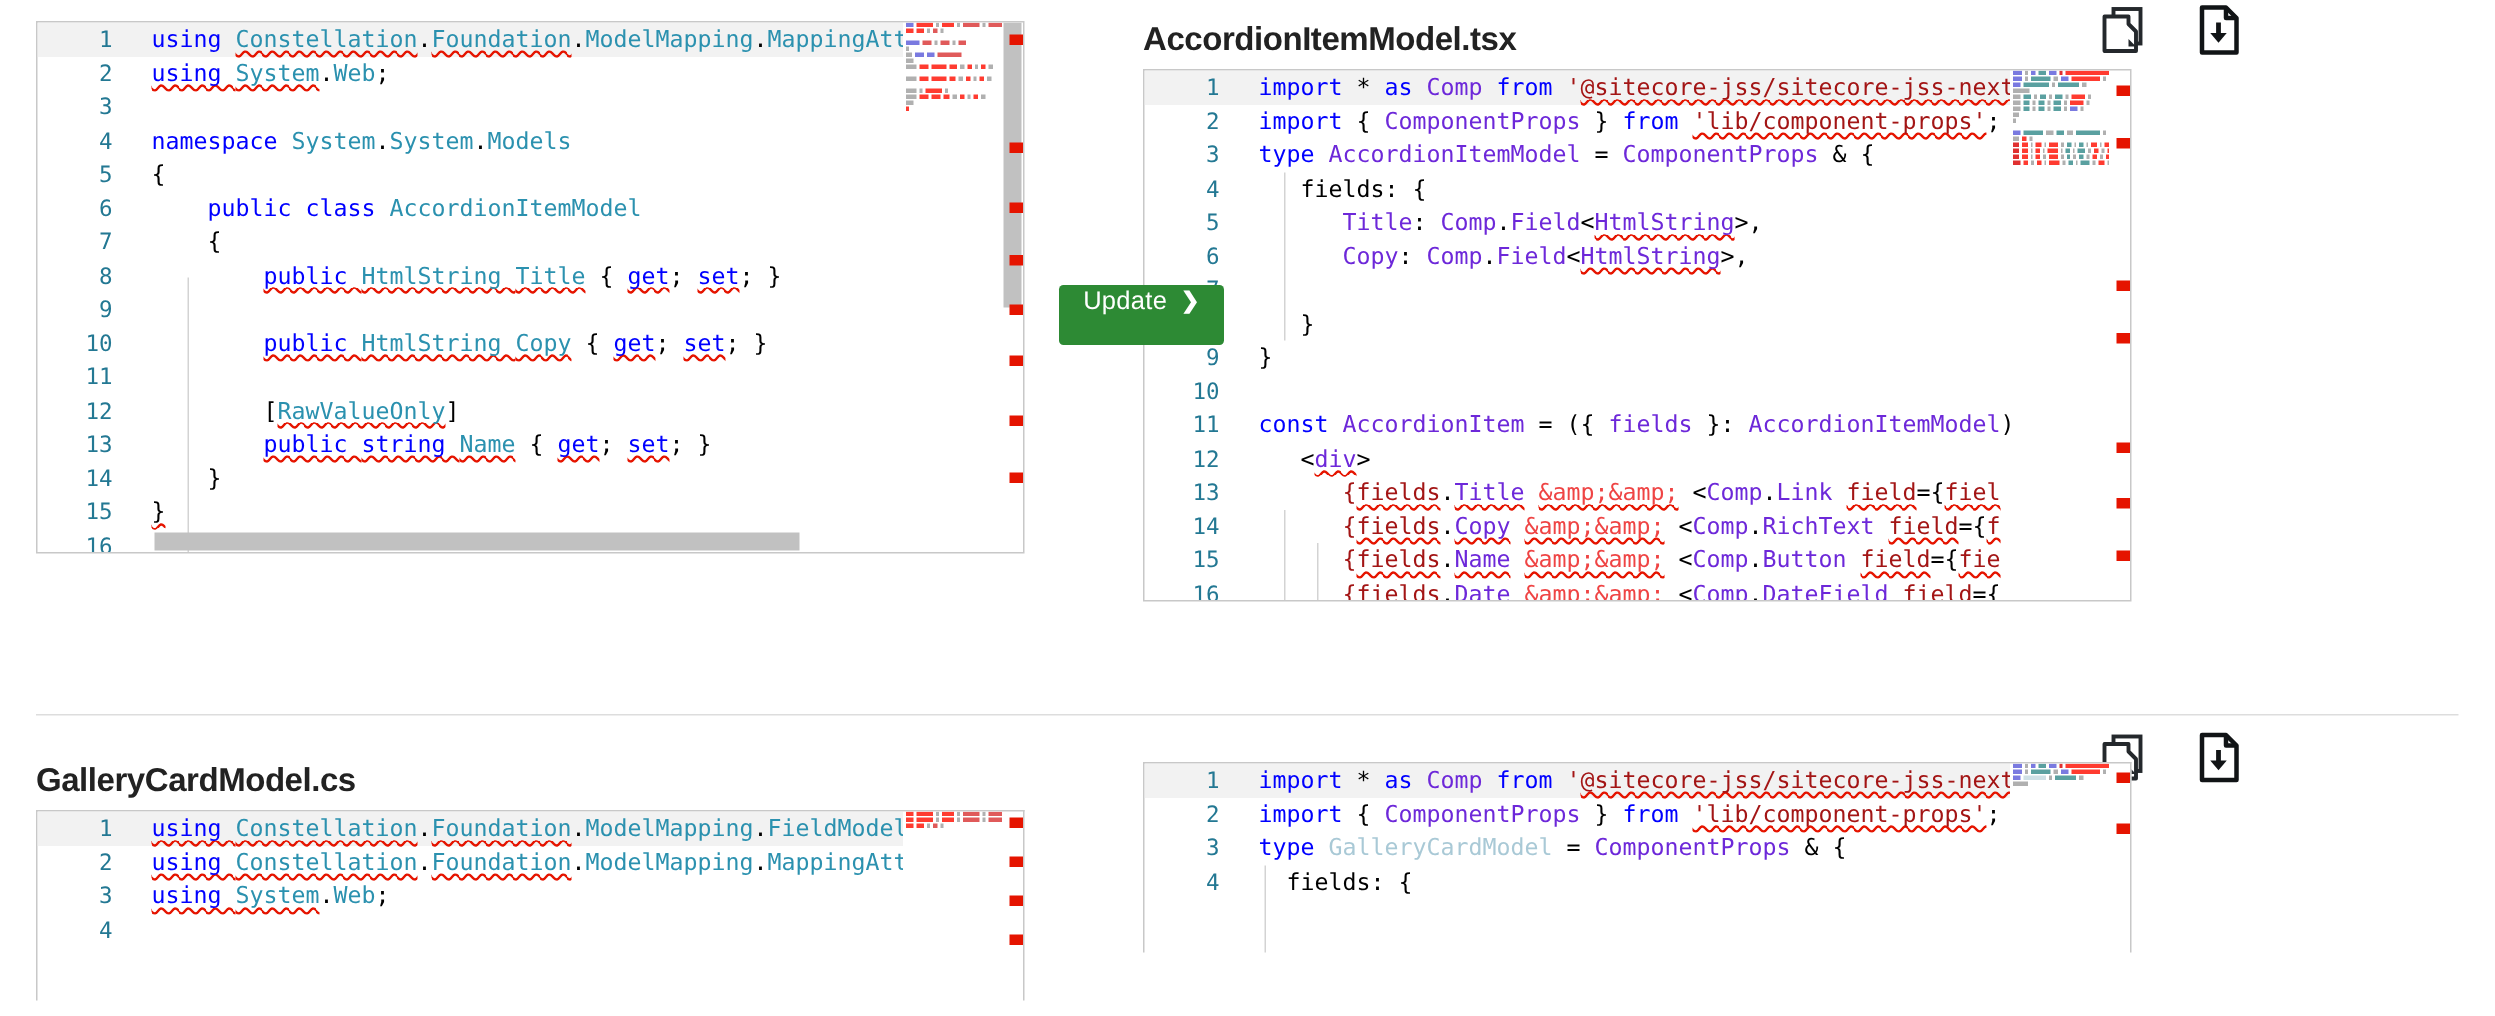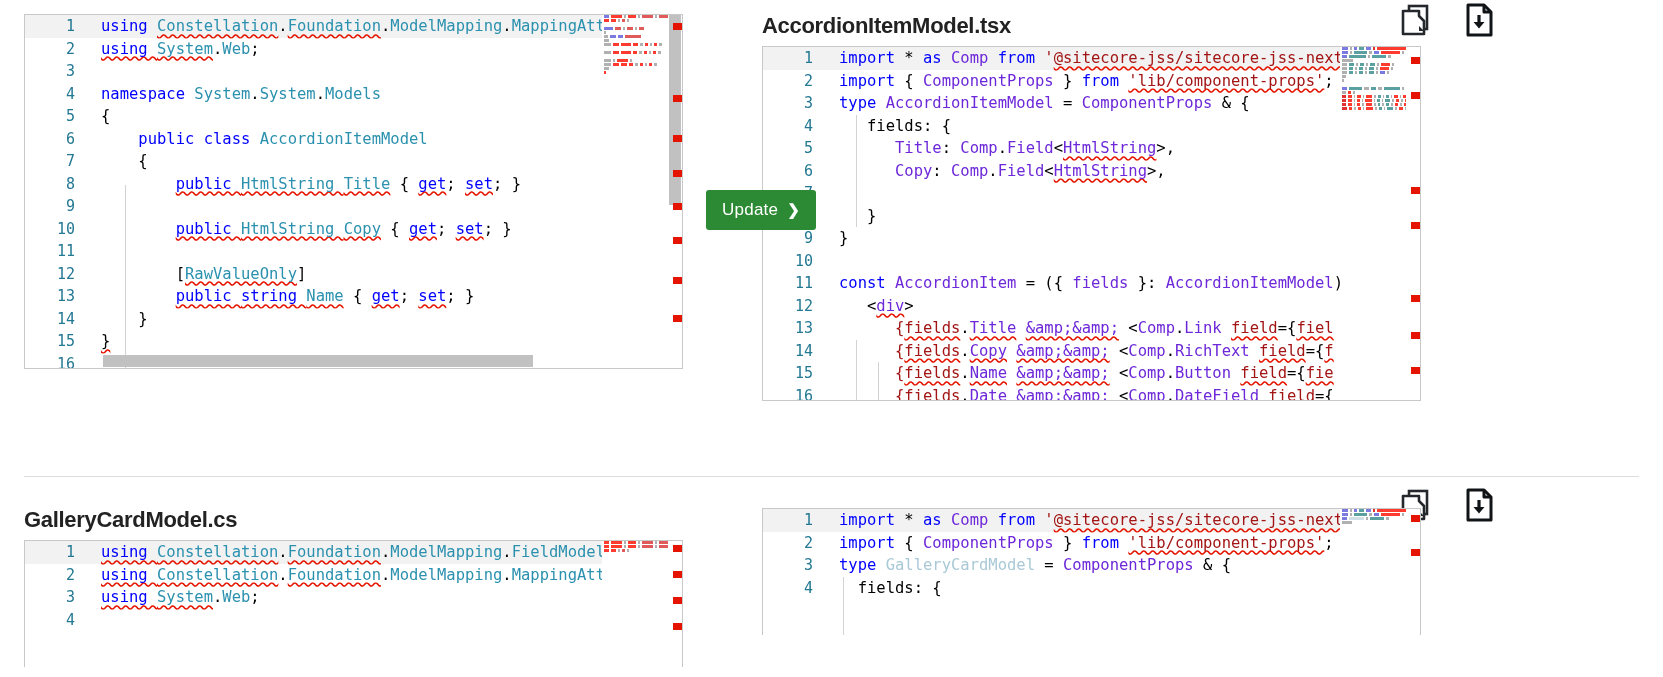--- a/index.html
+++ b/index.html
@@ -110,21 +110,21 @@
     bottom: 0;
   }
 
   
   .kw   { color: #0000ff; }
   .type { color: #2b91af; }
   .typ2 { color: #6d28d9; }
   .str  { color: #a31515; }
   .pun  { color: #000000; }
   .faded{ color: #a9c9d6; }
-  .txt  { color: #6d28d9; }
+  .txt  { color: #ef4444; }
 
   
   .sq {
     text-decoration: underline;
     text-decoration-color: #e51400;
     text-decoration-style: wavy;
     text-decoration-skip-ink: none;
     text-underline-offset: 2px;
   }
 
@@ -186,21 +186,21 @@
     width: 110px;
     height: 40px;
     background: #2e8b36;
     background: #2d8a34;
     color: #ffffff;
     border: none;
     border-radius: 3px;
     font-size: 17px;
     font-family: "Liberation Sans", sans-serif;
     display: flex;
-    align-items: center;
+    align-items: flex-start;
     justify-content: center;
     gap: 9px;
     cursor: pointer;
     letter-spacing: 0.2px;
   }
   .update-btn .chev { font-size: 15px; font-weight: bold; }
 
   
   .divider {
     position: absolute;

